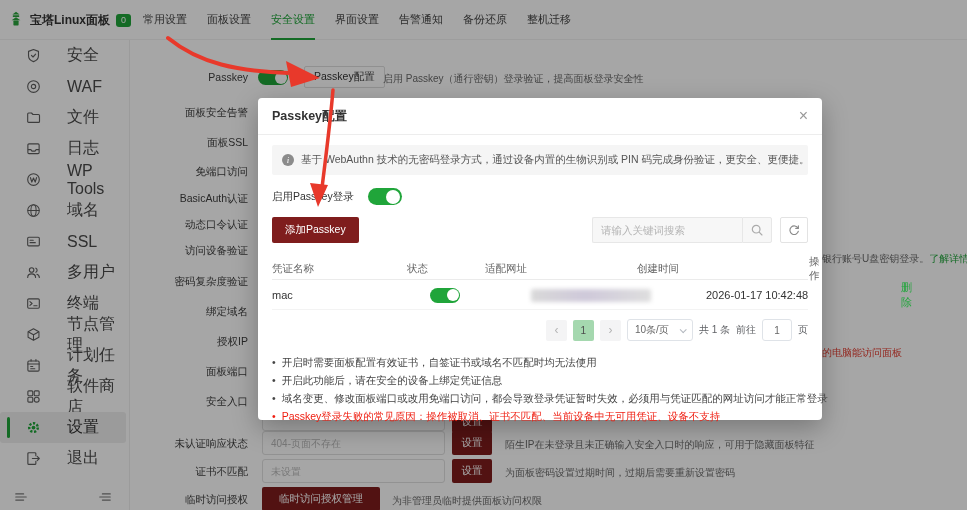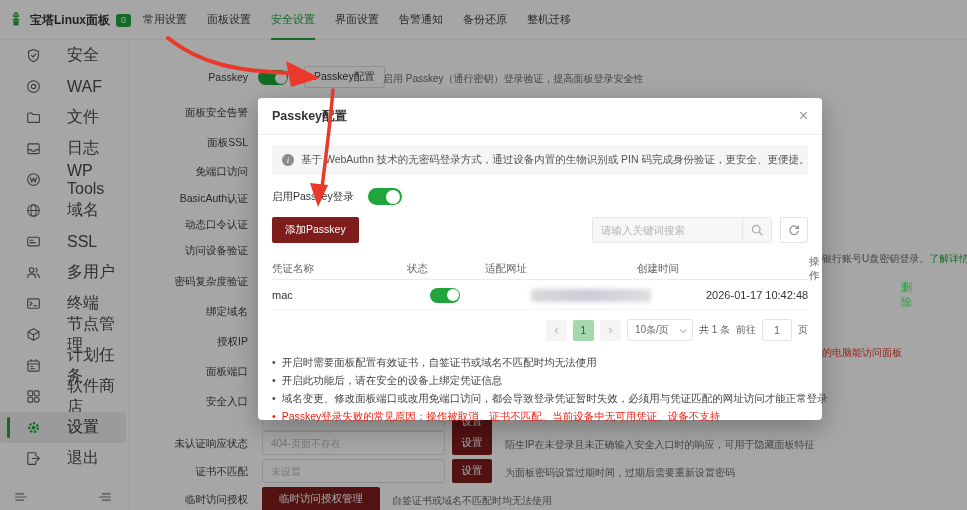--- a/index.html
+++ b/index.html
@@ -253,21 +253,21 @@
   <button class="btn-green set-btn" style="top:431px;">设置</button>
   <div class="bg-desc" style="left:505px; top:438px;">陌生IP在未登录且未正确输入安全入口时的响应，可用于隐藏面板特征</div>
 
   <div class="bglabel" style="top:465px;">证书不匹配</div>
   <input class="bottom-input" style="top: 459px;" placeholder="未设置">
   <button class="btn-green set-btn" style="top:459px;">设置</button>
   <div class="bg-desc" style="left:505px; top:466px;">为面板密码设置过期时间，过期后需要重新设置密码</div>
 
   <div class="bglabel" style="top:493px;">临时访问授权</div>
   <button class="btn-green temp-btn" style="top:487px;">临时访问授权管理</button>
-  <div class="bg-desc" style="left:392px; top:494px;">自签证书或域名不匹配时均无法使用</div>
+  <div class="bg-desc" style="left:392px; top:494px;">为非管理员临时提供面板访问权限</div>
 
 </div>
 
 <div class="backdrop"></div>
 
 <div class="modal">
   <div class="modal-head">
     <span class="modal-title">Passkey配置</span>
     <span class="modal-close">×</span>
   </div>

